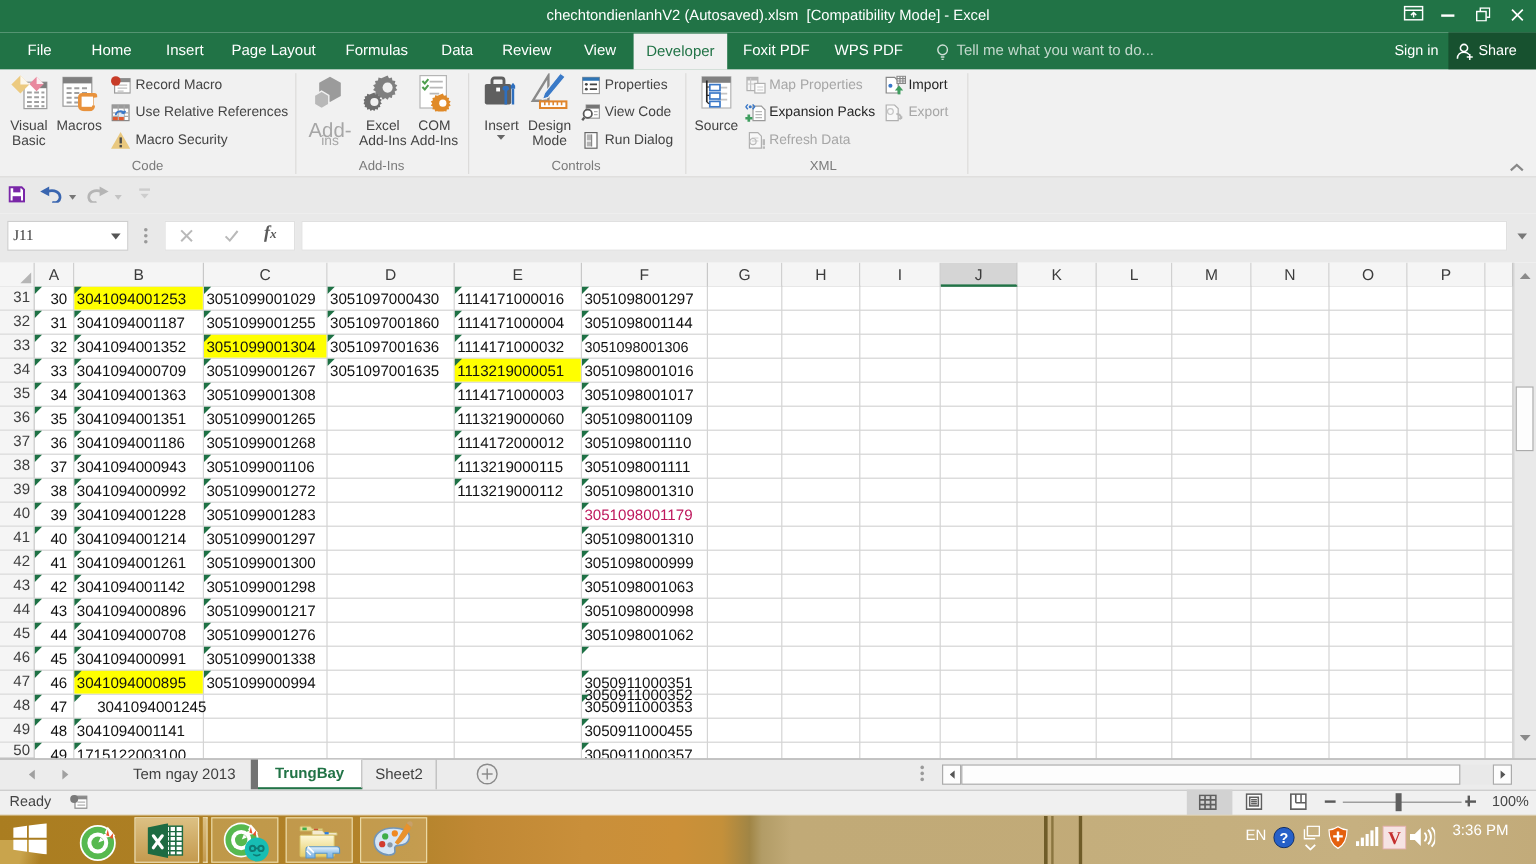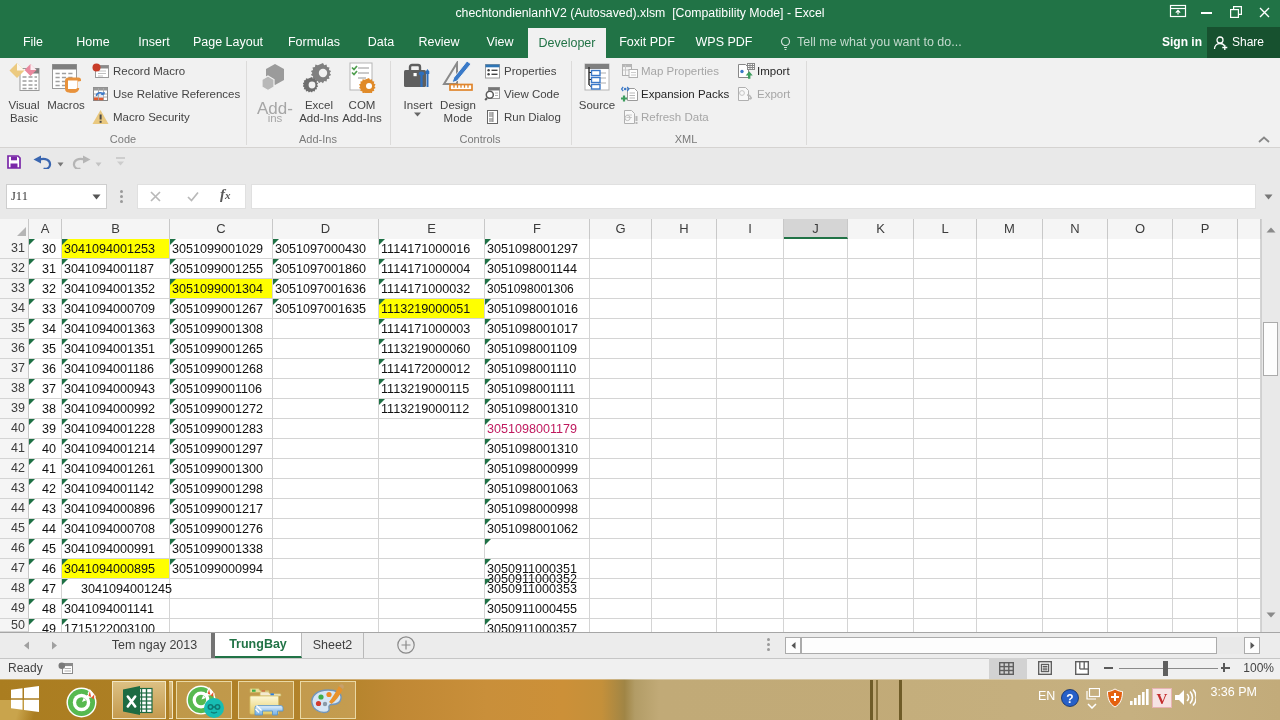--- a/index.html
+++ b/index.html
@@ -33,21 +33,21 @@
 <div class="abs" style="top:27px;left:440px;width:120px;height:31px;line-height:31px;text-align:center;color:#fff;font-size:12.5px;">View</div>
 <div class="abs" style="left:528px;top:28px;width:78px;height:30px;background:#f1f1f1;"></div>
 <div class="abs" style="left:528px;top:28px;width:78px;height:30px;line-height:30px;text-align:center;color:#217346;font-size:12.5px;">Developer</div>
 <div class="abs" style="top:27px;left:587px;width:120px;height:31px;line-height:31px;text-align:center;color:#fff;font-size:12.5px;">Foxit PDF</div>
 <div class="abs" style="top:27px;left:664px;width:120px;height:31px;line-height:31px;text-align:center;color:#fff;font-size:12.5px;">WPS PDF</div>
 <svg class="abs" style="left:779px;top:36px;" width="13" height="15" viewBox="0 0 13 15">
 <circle cx="6.5" cy="5.5" r="4" fill="none" stroke="#cfe0d7" stroke-width="1.2"></circle>
 <path d="M5 9.5 h3 M5 11.5 h3 M5.6 13.5 h1.8" stroke="#cfe0d7" stroke-width="1.1"></path>
   </svg>
 <div class="abs" style="left:797px;top:27px;height:31px;line-height:31px;color:#c3d9cd;font-size:12.5px;">Tell me what you want to do...</div>
-<div class="abs" style="left:1162px;top:27px;height:31px;line-height:31px;color:#fff;font-size:12px;font-weight:bold;">Sign in</div>
+<div class="abs" style="left:1162px;top:27px;height:31px;line-height:31px;color:#fff;font-size:12px;">Sign in</div>
 <div class="abs" style="left:1207px;top:27px;width:73px;height:31px;background:#17512f;"></div>
 <svg class="abs" style="left:1212px;top:35px;" width="17" height="16" viewBox="0 0 17 16">
 <circle cx="8" cy="5" r="3" fill="none" stroke="#fff" stroke-width="1.3"></circle>
 <path d="M2.5 14 c0-3.5 2.5-5.5 5.5-5.5 2 0 3.5 0.8 4.4 2" fill="none" stroke="#fff" stroke-width="1.3"></path>
 <path d="M12.8 10 v5 M10.3 12.5 h5" stroke="#fff" stroke-width="1.3"></path>
   </svg>
 <div class="abs" style="left:1232px;top:27px;height:31px;line-height:31px;color:#fff;font-size:12px;">Share</div>
 <div class="abs" style="left:0;top:58px;width:1280px;height:90px;background:#f1f1f1;border-bottom:1px solid #d5d3d1;"></div>
 <div class="abs" style="left:246px;top:61px;width:1px;height:84px;background:#dcdbda;"></div>
 <div class="abs" style="left:390px;top:61px;width:1px;height:84px;background:#dcdbda;"></div>
@@ -622,21 +622,21 @@
 <div class="abs" style="left:23px;top:641px;">
     <svg width="7" height="9" viewBox="0 0 7 9">
       <path d="M6 0.5 L1 4.5 L6 8.5 Z" fill="#a0a0a0"></path>
     </svg>
   </div>
 <div class="abs" style="left:51px;top:641px;">
     <svg width="7" height="9" viewBox="0 0 7 9">
       <path d="M1 0.5 L6 4.5 L1 8.5 Z" fill="#a0a0a0"></path>
     </svg>
   </div>
-<div class="abs" style="left:98px;top:633px;width:117px;height:25px;border-right:4px solid #737373;text-align:center;line-height:24px;font-size:12.5px;color:#3f3f3f;">Tem ngay 2013</div>
+<div class="abs" style="left:98px;top:633px;width:117px;height:25px;border-right:6px solid #737373;text-align:center;line-height:24px;font-size:12.5px;color:#3f3f3f;">Tem ngay 2013</div>
 <div class="abs" style="left:215px;top:633px;width:87px;height:25px;background:#fff;border-right:1px solid #b9b9b9;border-bottom:2px solid #217346;text-align:center;line-height:23px;font-size:12.5px;font-weight:bold;color:#217346;">TrungBay</div>
 <div class="abs" style="left:302px;top:633px;width:62px;height:25px;border-right:1px solid #b9b9b9;text-align:center;line-height:24px;font-size:12.5px;color:#3f3f3f;">Sheet2</div>
 <svg class="abs" style="left:396px;top:635px;" width="20" height="20" viewBox="0 0 20 20">
 <circle cx="10" cy="10" r="8.2" fill="none" stroke="#8a8a8a" stroke-width="1.2"></circle>
 <path d="M10 5.5 v9 M5.5 10 h9" stroke="#8a8a8a" stroke-width="1.2"></path>
   </svg>
 <div class="abs" style="left:767px;top:638px;width:3px;height:3px;background:#9a9a9a;border-radius:50%;"></div>
 <div class="abs" style="left:767px;top:643px;width:3px;height:3px;background:#9a9a9a;border-radius:50%;"></div>
 <div class="abs" style="left:767px;top:648px;width:3px;height:3px;background:#9a9a9a;border-radius:50%;"></div>
 <div class="abs" style="left:785px;top:637px;width:16px;height:17px;background:#fdfdfd;border:1px solid #ababab;"></div>

